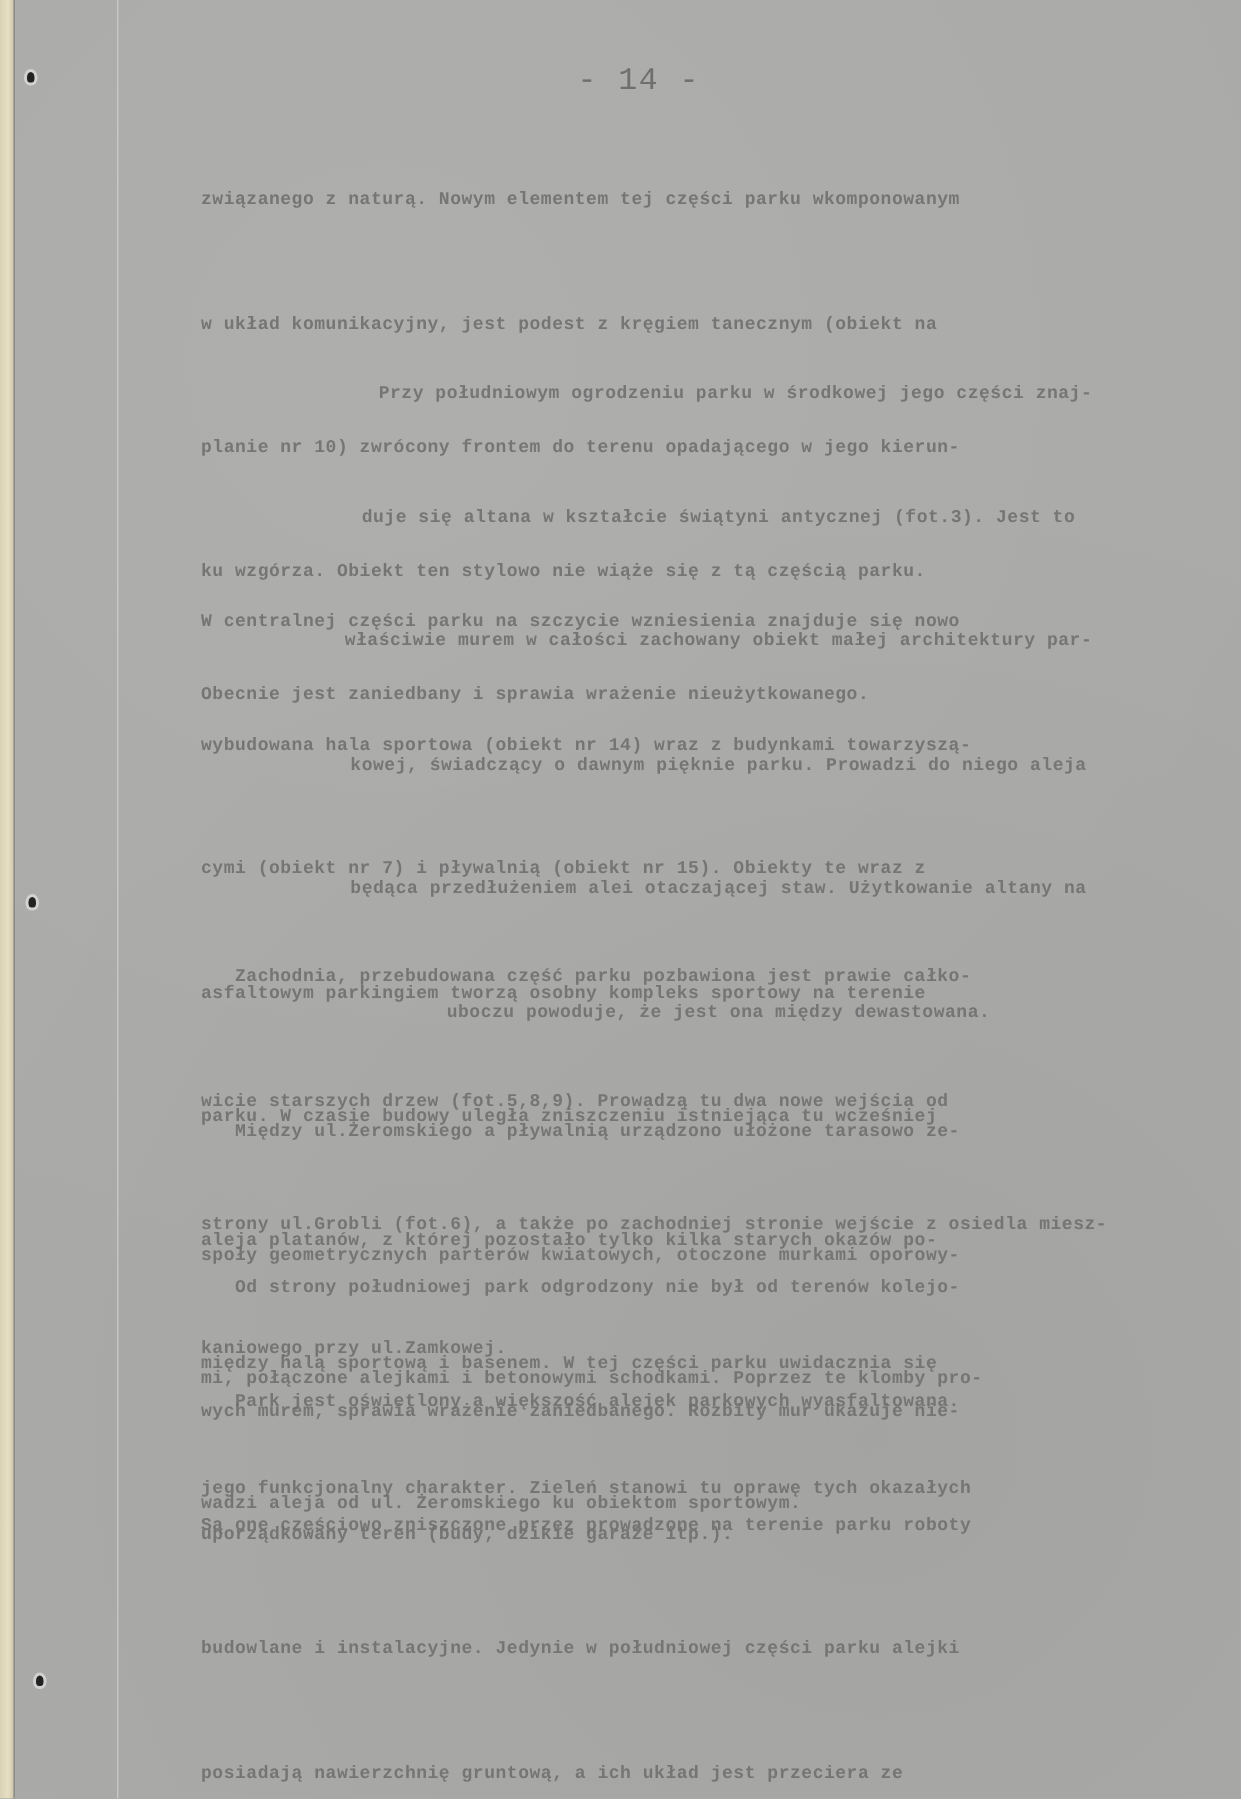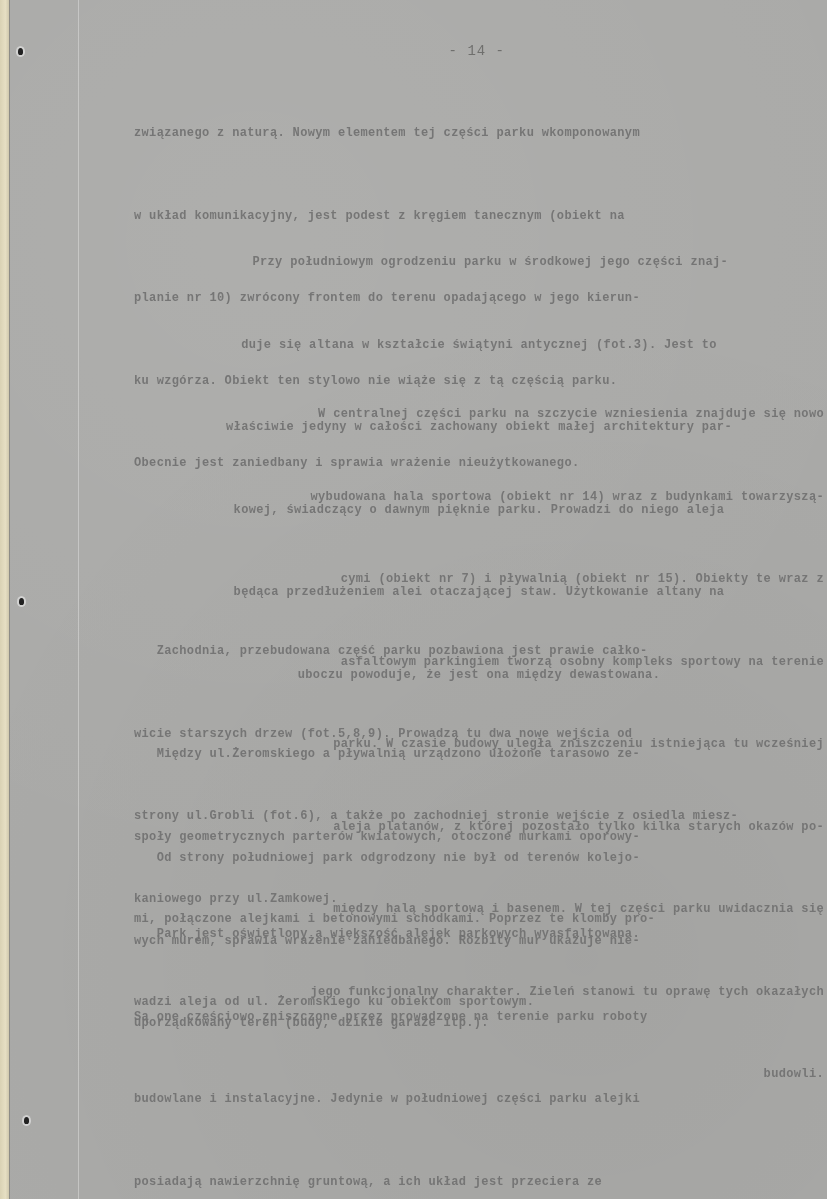--- a/index.html
+++ b/index.html
@@ -45,22 +45,22 @@
       height: 7px;
       background: #222;
       border-radius: 50% 50% 40% 40%;
       box-shadow: 0 0 0 2px rgba(235,235,235,0.6);
     }
     .page-number {
       position: absolute;
       top: 43px;
       left: 385px;
       width: 120px;
-      text-align: right;
-      font-size: 14px;
+      text-align: left;
+      font-size: 21px;
       color: #6f6f6d;
       letter-spacing: 1px;
     }
     .text-block {
       position: absolute;
       left: 134px;
       width: 690px;
       font-size: 12px;
       line-height: 27.5px;
       color: #707070;
@@ -93,36 +93,35 @@
   <span class="line">związanego z naturą. Nowym elementem tej części parku wkomponowanym</span>
   <span class="line">w układ komunikacyjny, jest podest z kręgiem tanecznym (obiekt na</span>
   <span class="line">planie nr 10) zwrócony frontem do terenu opadającego w jego kierun-</span>
   <span class="line">ku wzgórza. Obiekt ten stylowo nie wiąże się z tą częścią parku.</span>
   <span class="line">Obecnie jest zaniedbany i sprawia wrażenie nieużytkowanego.</span>
 </div>
 
 <div class="text-block" style="top:194px;text-align:center;">
   <span class="line">   Przy południowym ogrodzeniu parku w środkowej jego części znaj-</span>
   <span class="line">duje się altana w kształcie świątyni antycznej (fot.3). Jest to</span>
-  <span class="line">właściwie jedyny w całości zachowany obiekt małej architektury par-</span>
+  <span class="line">właściwie murem w całości zachowany obiekt małej architektury par-</span>
   <span class="line">kowej, świadczący o dawnym pięknie parku. Prowadzi do niego aleja</span>
   <span class="line">będąca przedłużeniem alei otaczającej staw. Użytkowanie altany na</span>
   <span class="line">uboczu powoduje, że jest ona między dewastowana.</span>
 </div>
 
-<div class="text-block" style="top:346px;text-align:right;">
+<div class="text-block" style="top:346px;">
   <span class="line">W centralnej części parku na szczycie wzniesienia znajduje się nowo</span>
   <span class="line">wybudowana hala sportowa (obiekt nr 14) wraz z budynkami towarzyszą-</span>
   <span class="line">cymi (obiekt nr 7) i pływalnią (obiekt nr 15). Obiekty te wraz z</span>
   <span class="line">asfaltowym parkingiem tworzą osobny kompleks sportowy na terenie</span>
   <span class="line">parku. W czasie budowy uległa zniszczeniu istniejąca tu wcześniej</span>
   <span class="line">aleja platanów, z której pozostało tylko kilka starych okazów po-</span>
   <span class="line">między halą sportową i basenem. W tej części parku uwidacznia się</span>
   <span class="line">jego funkcjonalny charakter. Zieleń stanowi tu oprawę tych okazałych</span>
-  <span class="line">budowli.</span>
 </div>
 
 <div class="text-block" style="top:583px;">
   <span class="line">   Zachodnia, przebudowana część parku pozbawiona jest prawie całko-</span>
   <span class="line">wicie starszych drzew (fot.5,8,9). Prowadzą tu dwa nowe wejścia od</span>
   <span class="line">strony ul.Grobli (fot.6), a także po zachodniej stronie wejście z osiedla miesz-</span>
   <span class="line">kaniowego przy ul.Zamkowej.</span>
 </div>
 
 <div class="text-block" style="top:686px;">

